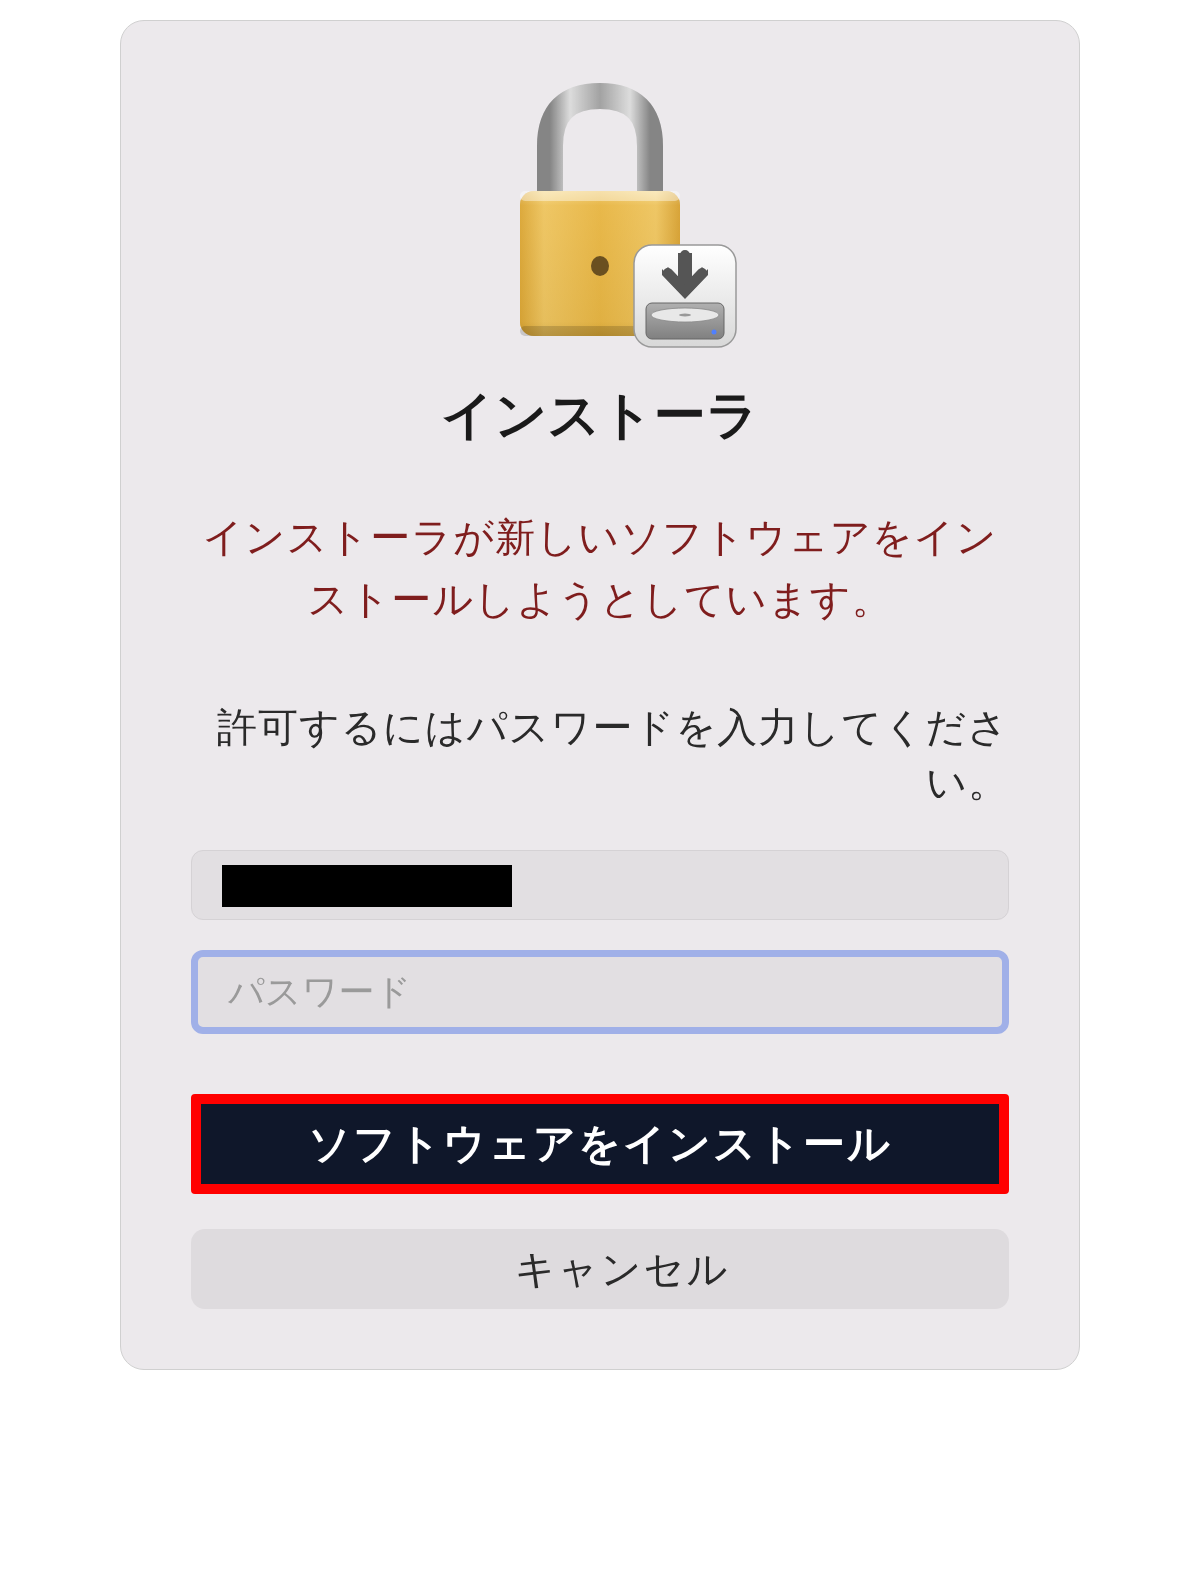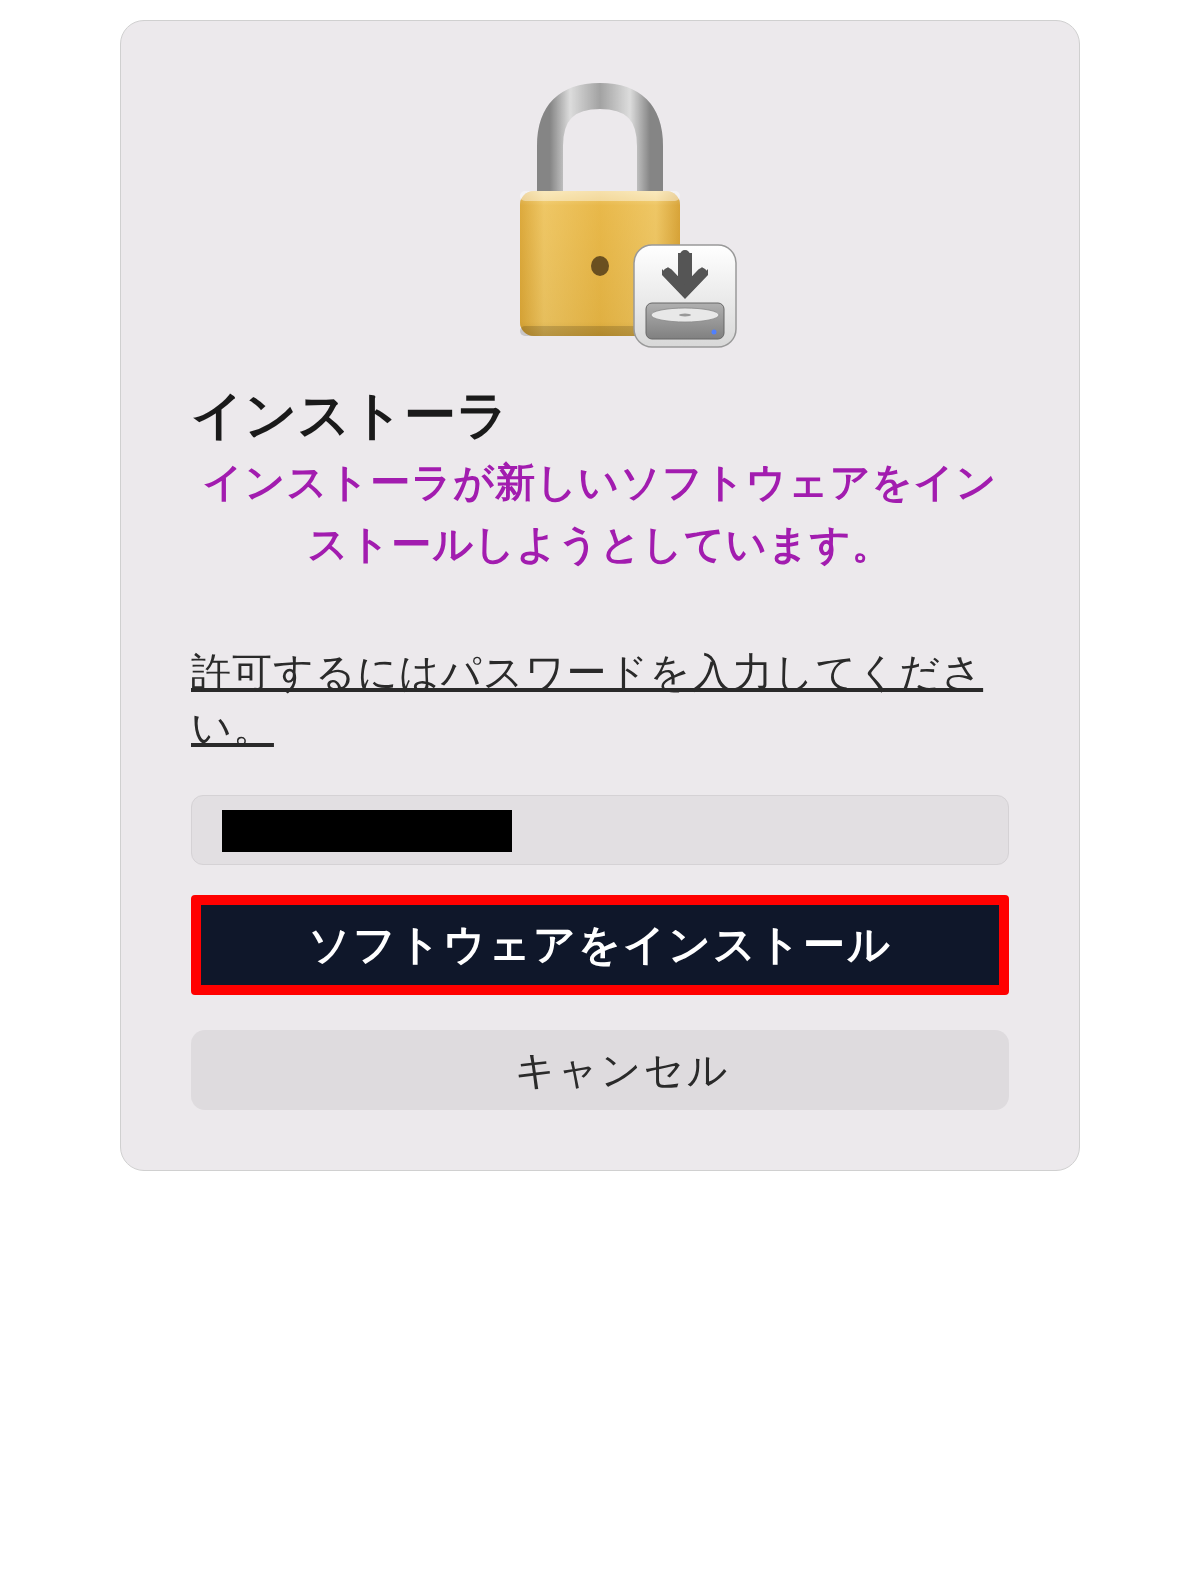--- a/index.html
+++ b/index.html
@@ -41,43 +41,44 @@
     .install-badge {
       position: absolute;
       bottom: 0px;
       left: 50%;
       transform: translateX(30px);
       width: 110px;
       height: 110px;
     }
     
     .title {
+      text-align: center;
       font-size: 52px;
       font-weight: 700;
       color: #1a1a1a;
+      margin-bottom: 55px;
     }
     
     .message {
       text-align: center;
       font-size: 40px;
-      font-weight: 700;
-      color: #a21caf;
+      font-weight: 400;
+      color: #7f1d1d;
       line-height: 1.55;
       margin-bottom: 70px;
       letter-spacing: 1px;
     }
     
     .prompt {
-      text-align: left;
+      text-align: right;
       font-size: 40px;
       font-weight: 400;
       color: #2a2a2a;
       margin-bottom: 40px;
       letter-spacing: 1px;
-      text-decoration: underline;
     }
     
     .input-field {
       width: 100%;
       height: 70px;
       background: #e2dfe2;
       border: 1px solid #d5d2d5;
       border-radius: 12px;
       padding: 0 30px;
       font-size: 36px;
@@ -220,18 +221,21 @@
   <h1 class="title">インストーラ</h1>
   
   <p class="message">インストーラが新しいソフトウェアをインストールしようとしています。</p>
   
   <p class="prompt">許可するにはパスワードを入力してください。</p>
   
   <div class="input-field username-field">
     <div class="redacted"></div>
   </div>
   
+  <div class="input-field password-field">
+    <input type="password" placeholder="パスワード" style="">
+  </div>
   
   <button class="install-button">ソフトウェアをインストール</button>
   
   <button class="cancel-button">キャンセル</button>
   
 </div>
 
 </body></html>

